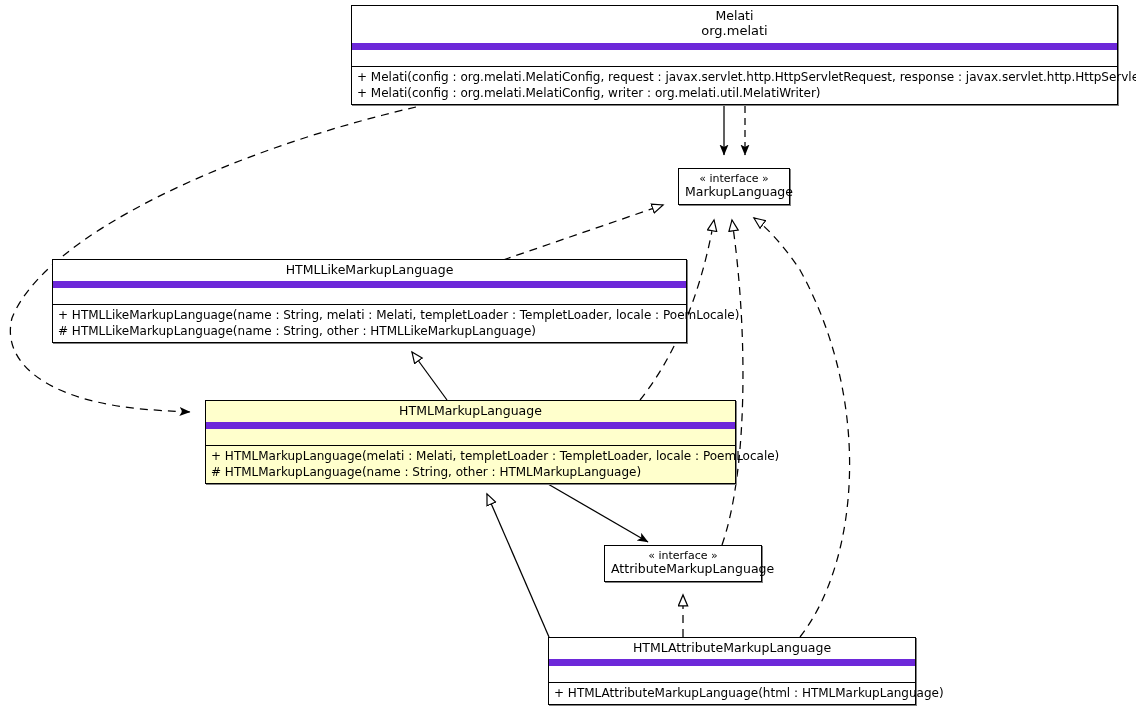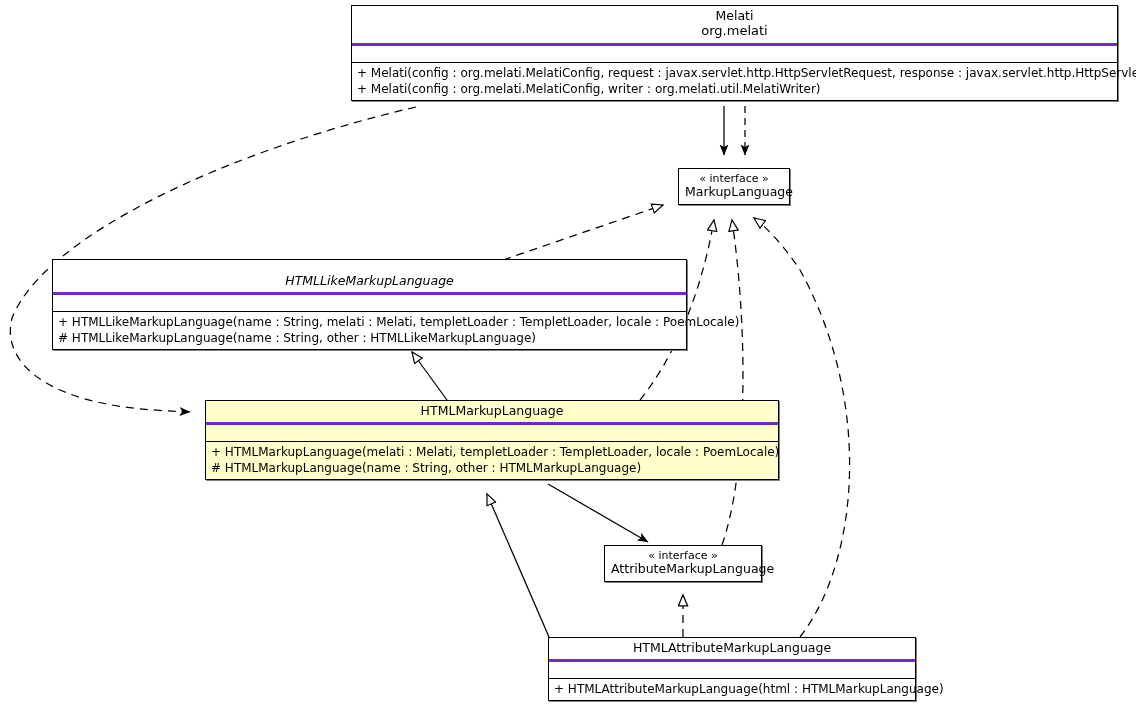--- a/index.html
+++ b/index.html
@@ -28,33 +28,31 @@
     box-sizing: border-box;
     border: 1px solid #000000;
     background: #ffffff;
     box-shadow: 1px 1px 0 0 #808080;
   }
   .uml-class.highlight {
     background: #ffffcc;
   }
   .uml-head {
     box-sizing: border-box;
-    border-bottom: 3px solid #6d28d9;
+    border-bottom: 7px solid #6d28d9;
     text-align: center;
     padding: 3px 4px 4px 4px;
     line-height: 1.12;
   }
   .uml-name {
     font-size: 12.5px;
     color: #000000;
     white-space: nowrap;
   }
   .uml-name.abstract {
-    font-style: italic;
-    margin-top: 11px;
   }
   .uml-stereotype {
     font-size: 11px;
     color: #000000;
     white-space: nowrap;
   }
   .uml-package {
     font-size: 13px;
     color: #000000;
     white-space: nowrap;
@@ -72,21 +70,21 @@
   .uml-op {
     font-size: 12px;
     color: #000000;
     white-space: nowrap;
     line-height: 1.35;
   }
   
   #box-melati        { left: 351px; top: 5px;   width: 767px; }
   #box-markup        { left: 678px; top: 168px; width: 112px; }
   #box-htmllike      { left: 52px;  top: 259px; width: 635px; }
-  #box-htmlmarkup    { left: 205px; top: 400px; width: 574px; }
+  #box-htmlmarkup    { left: 205px; top: 400px; width: 531px; }
   #box-attrmarkup    { left: 604px; top: 545px; width: 158px; }
   #box-htmlattr      { left: 500px; top: 637px; width: 368px; margin-left: 48px; }
 
   #box-markup .uml-head,
   #box-attrmarkup .uml-head { border-bottom: none; padding: 4px 6px 5px 6px; }
 </style>
 </head>
 <body>
 
 <div id="canvas">

